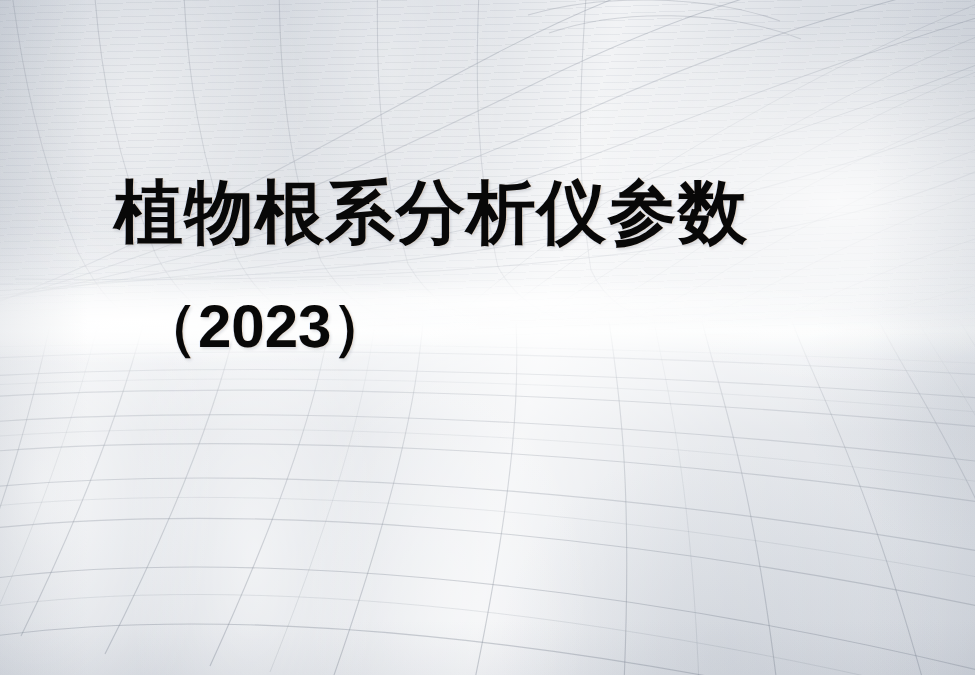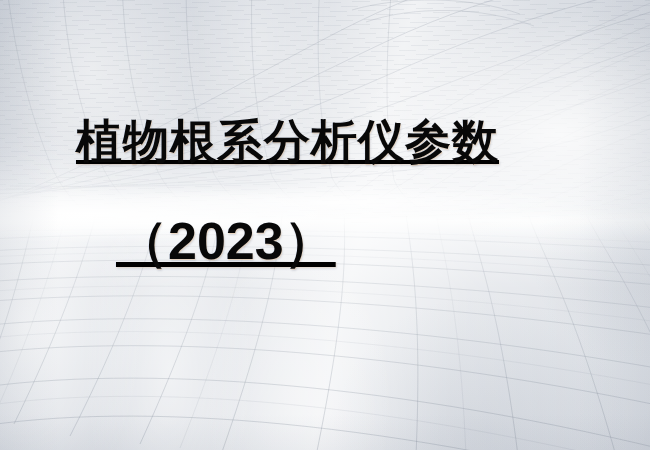--- a/index.html
+++ b/index.html
@@ -106,21 +106,20 @@
       linear-gradient(270deg, rgba(150,159,173,0.13) 0%, rgba(150,159,173,0.00) 11%),
       linear-gradient(0deg, rgba(150,159,173,0.10) 0%, rgba(150,159,173,0.00) 8%);
   }
 
   
   .title-block {
     position: absolute;
     left: 0;
     top: 118px;
     width: 650px;
-    text-decoration: underline;
   }
 
   .title-line {
     color: #080808;
     font-weight: bold;
     white-space: pre;
     line-height: 1.0;
     text-shadow:
        0.5px 0.5px 0 rgba(255,200,140,0.35),
       -0.5px 0 0 rgba(180,205,255,0.30),
@@ -128,24 +127,24 @@
   }
 
   .title-line-1 {
     font-size: 46px;
     letter-spacing: 1px;
     padding-left: 76px;
     height: 56px;
   }
 
   .title-line-2 {
-    font-size: 52px;
+    font-size: 40px;
     letter-spacing: 0px;
-    padding-left: 116px;
-    margin-top: 41px;
+    padding-left: 92px;
+    margin-top: 24px;
     height: 54px;
   }
 </style>
 </head>
 <body>
 
 <div id="slide">
 
   <div class="bg-layer bg-base"></div>
   <div class="bg-layer bg-folds"></div>

